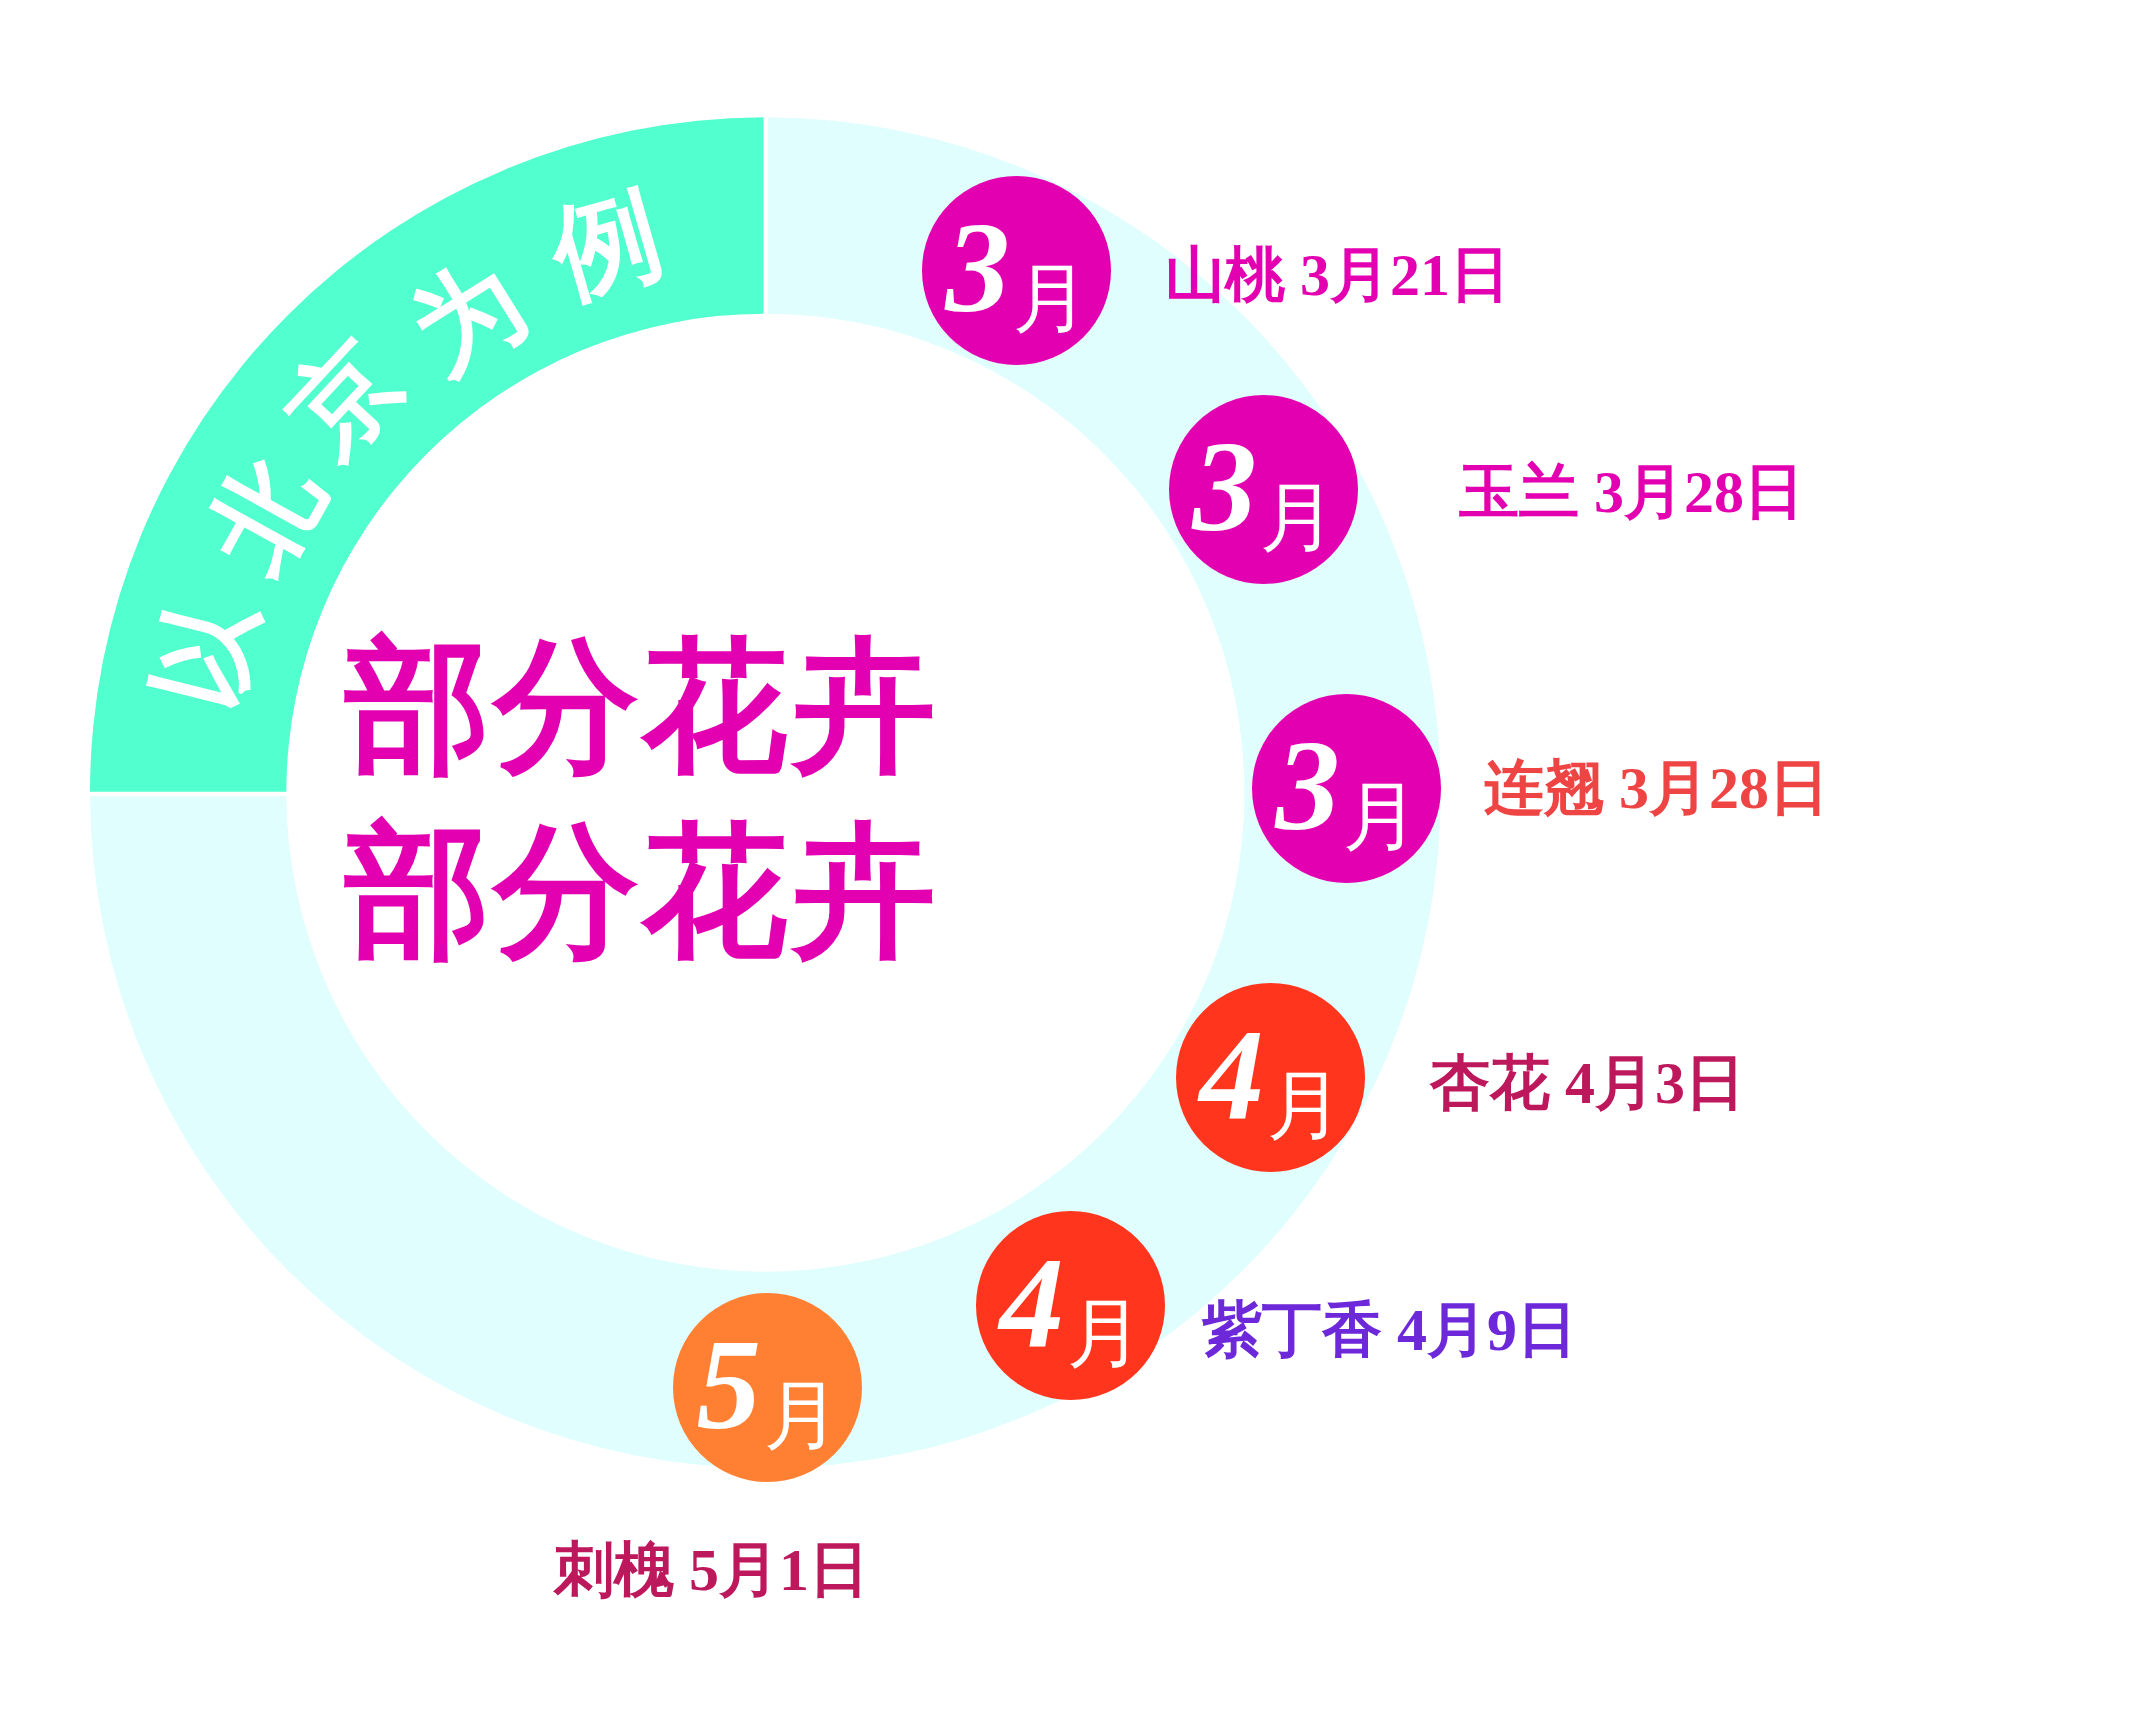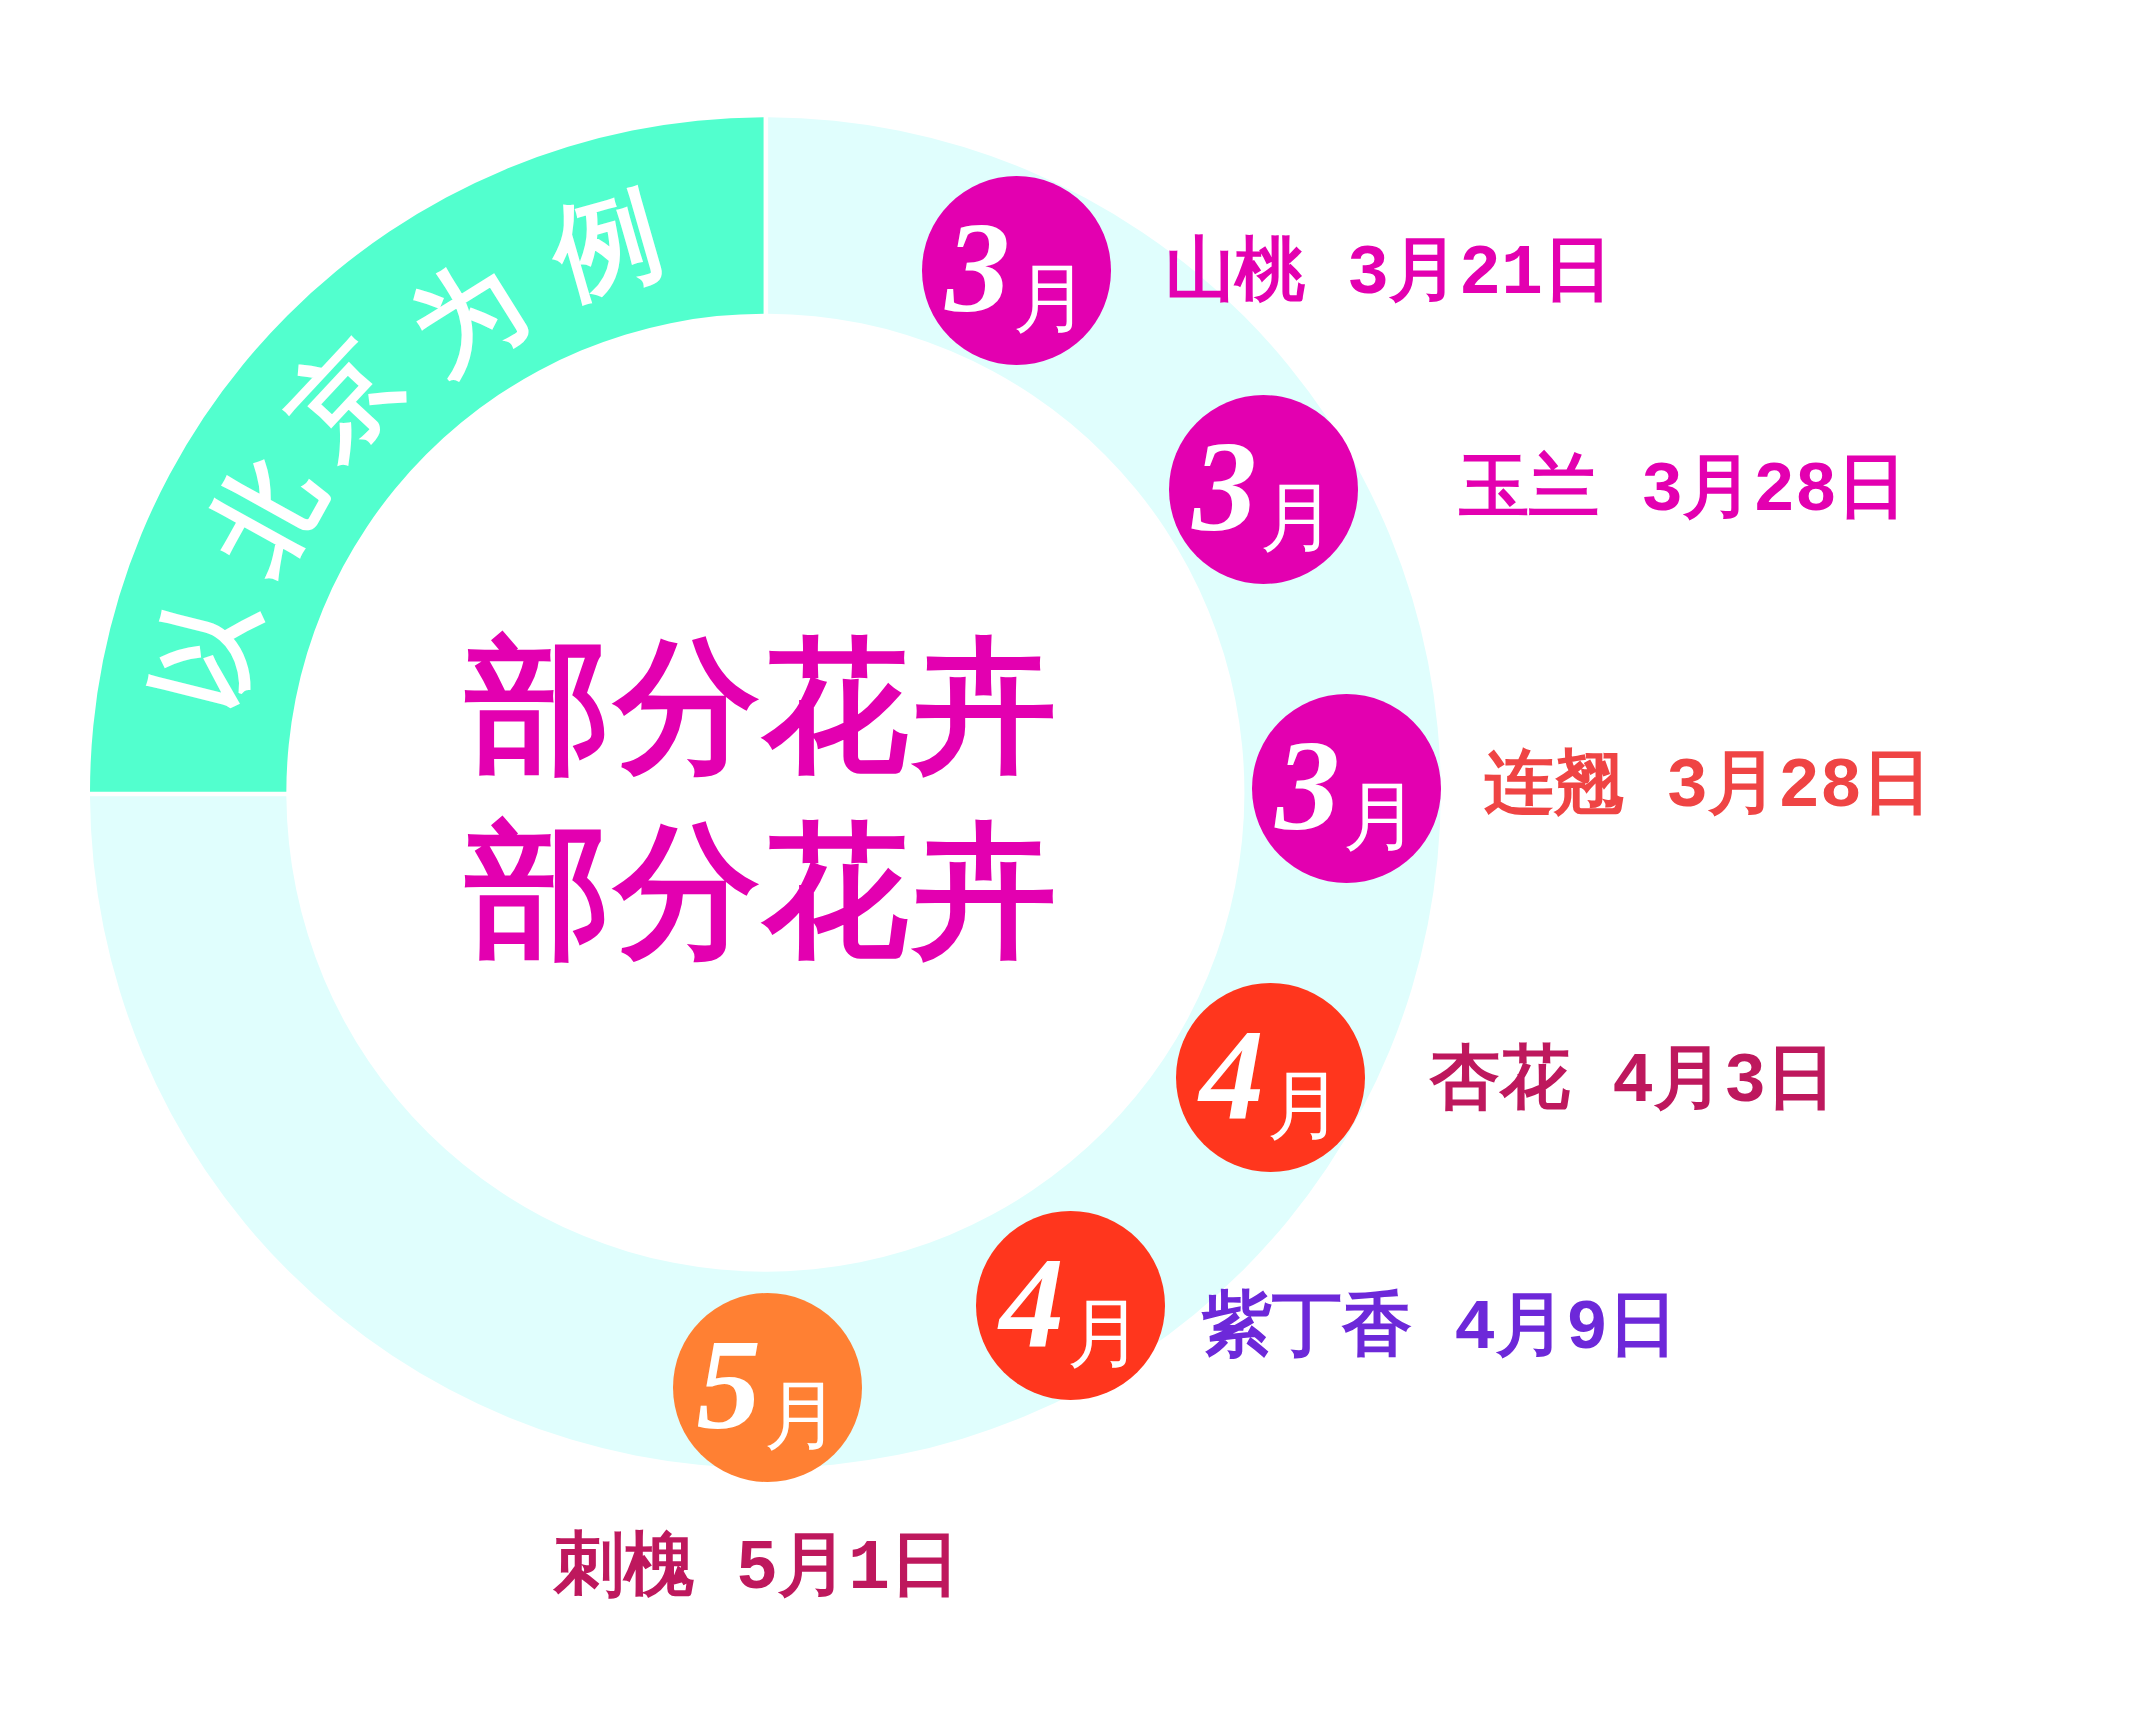--- a/index.html
+++ b/index.html
@@ -6,42 +6,42 @@
   body { width: 2148px; height: 1719px; position: relative; overflow: hidden; }
   .stage { position: absolute; left: 0; top: 0; width: 2148px; height: 1719px; }
   svg.ring { position: absolute; left: 0; top: 0; }
   .arc-char {
     position: absolute; width: 118px; height: 118px; margin-left: -59px; margin-top: -59px;
     display: flex; align-items: center; justify-content: center;
     font-family: "DejaVu Serif", "Liberation Serif", serif; font-weight: bold;
     font-size: 107px; color: #ffffff; line-height: 1;
   }
   .title-line {
-    position: absolute; left: 345px; width: 836px; text-align: center;
+    position: absolute; left: 345px; width: 836px; 
     font-family: "DejaVu Serif", "Liberation Serif", serif; font-weight: bold;
     font-size: 145px; line-height: 1; letter-spacing: 3.6px; color: #E300B0;
   }
   .badge {
     position: absolute; width: 189px; height: 189px; margin-left: -95px; margin-top: -95px;
     border-radius: 50%; color: #ffffff;
   }
   .badge .num {
     position: absolute; left: 23.6px; top: 27px;
     font-family: "Liberation Serif", "DejaVu Serif", serif; font-weight: bold; font-style: italic;
     font-size: 129px; line-height: 1;
   }
   .badge .unit {
     position: absolute; left: 91px; top: 84px;
     font-family: "DejaVu Serif", "Liberation Serif", serif;
     font-size: 76px; line-height: 1;
   }
   .label {
     position: absolute; white-space: nowrap;
-    font-family: Liberation Mono, monospace; font-weight: bold;
-    font-size: 70px; line-height: 1; transform: translateY(-50%);
+    font-family: Liberation Serif, serif; font-weight: bold;
+    font-size: 60px; line-height: 1; transform: translateY(-50%);
   }
 </style>
 </head>
 <body>
 
 <div class="stage">
 
   <svg class="ring" width="2148" height="1719" viewBox="0 0 2363 1891">
 
     <path d="M 845 129 A 743 743 0 1 1 99 876 L 315 876 A 527 527 0 1 0 845 345 Z" fill="#E0FEFD"></path>

